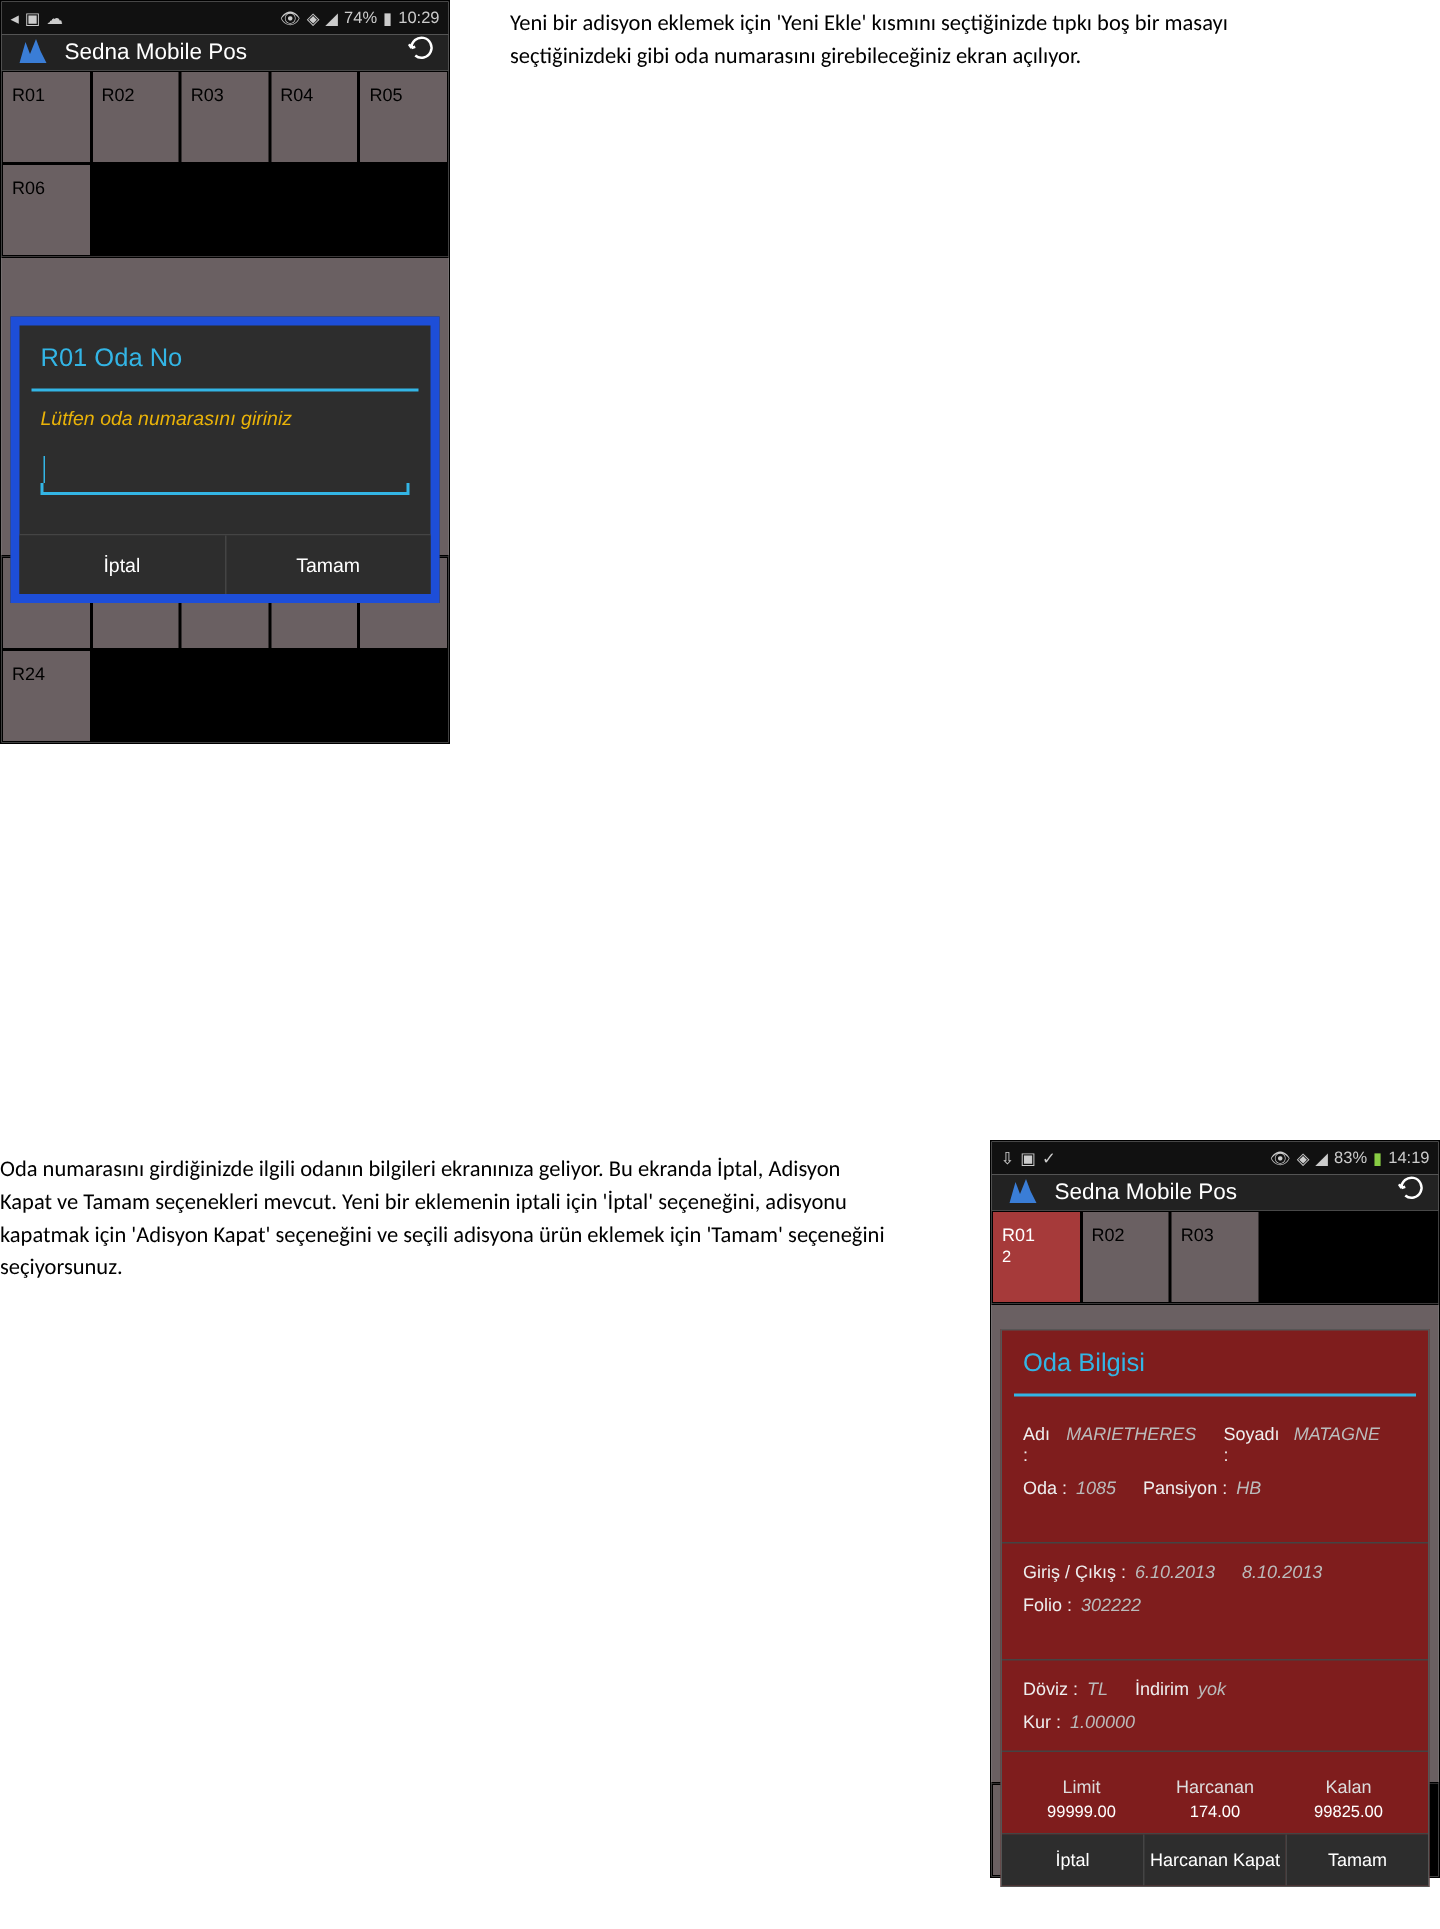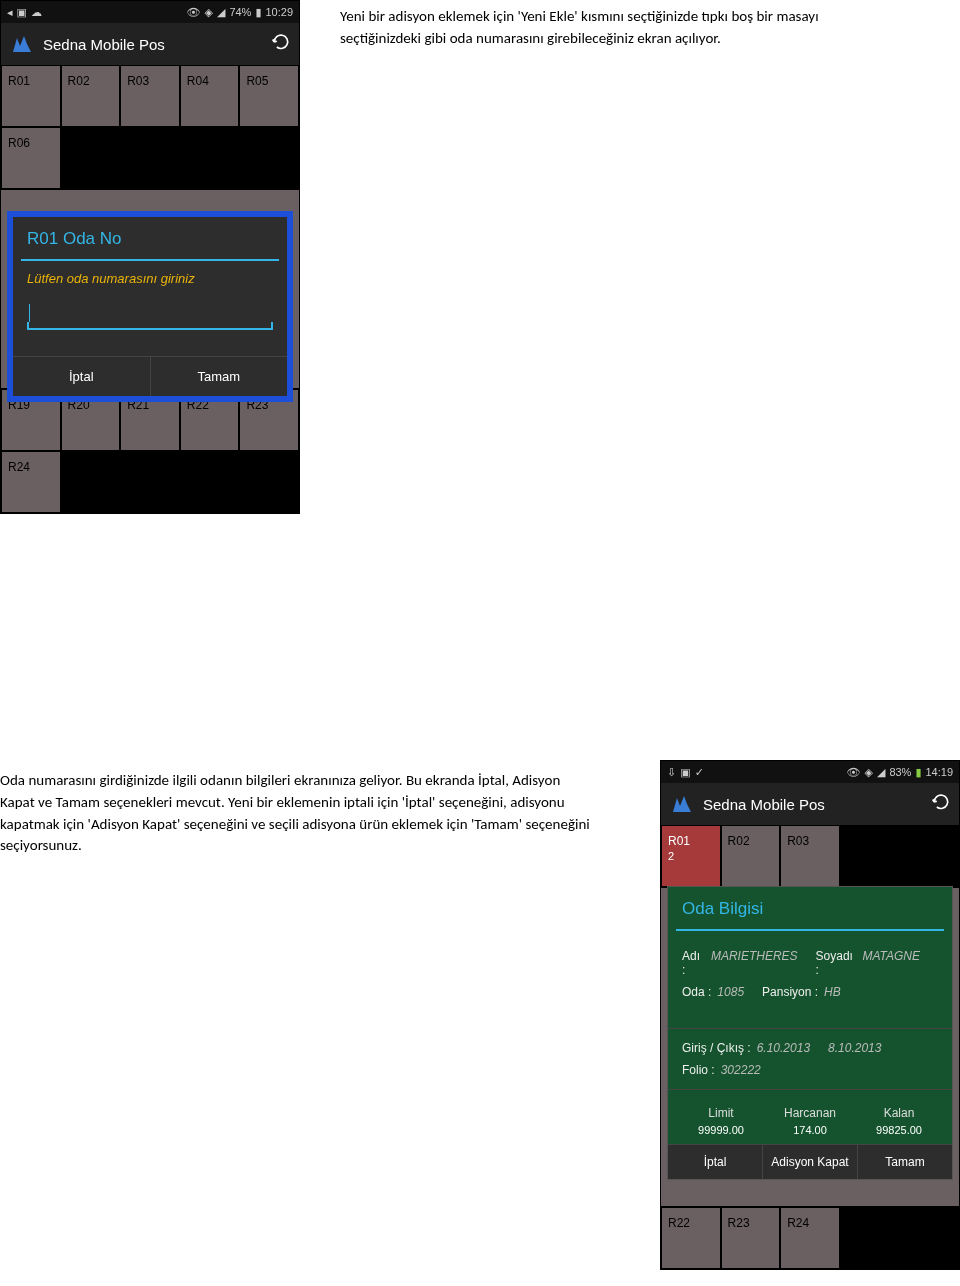--- a/index.html
+++ b/index.html
@@ -4,21 +4,21 @@
   <style>
     * { margin: 0; padding: 0; box-sizing: border-box; }
     body { font-family: Arial, sans-serif; background: #fff; width: 960px; height: 1286px; position: relative; }
     
     
     .status-bar { background: #111; color: #ccc; height: 22px; display: flex; align-items: center; justify-content: space-between; padding: 0 6px; font-size: 11px; }
     .status-left, .status-right { display: flex; align-items: center; gap: 4px; }
     .status-icon { font-size: 11px; }
     
     
-    .app-header { background: #222; color: #fff; height: 42px; display: flex; align-items: center; padding: 0 8px; justify-content: space-between; }
+    .app-header { background: #222; color: #fff; height: 24px; display: flex; align-items: flex-end; padding: 0 8px; justify-content: space-between; }
     .app-title-group { display: flex; align-items: center; gap: 8px; }
     .app-logo { width: 26px; height: 26px; display: flex; align-items: center; justify-content: center; }
     .app-title { font-size: 15px; color: #fff; }
     .refresh-icon { stroke: #fff; }
     
     
     .room-grid { display: grid; grid-template-columns: repeat(5, 1fr); gap: 2px; background: #000; padding: 1px; }
     .room-cell { background: #6a6062; color: #000; font-size: 12px; padding: 8px 6px; height: 60px; display: flex; align-items: flex-start; flex-direction: column; justify-content: flex-start; }
     .room-cell.red { background: #a63a3a; color: #fff; }
     .room-cell .room-count { font-size: 11px; margin-top: 2px; }
@@ -43,21 +43,21 @@
     
     
     .paragraph1 { position: absolute; left: 340px; top: 6px; width: 560px; font-size: 15px; line-height: 1.45; font-family: Calibri, Arial, sans-serif; }
     .paragraph2 { position: absolute; left: 0; top: 770px; width: 590px; font-size: 15px; line-height: 1.45; font-family: Calibri, Arial, sans-serif; }
     
     
     .screenshot2 { position: absolute; right: 0; top: 760px; width: 300px; border: 1px solid #000; }
     .screenshot2 .dialog-wrap { position: absolute; top: 125px; left: 6px; right: 6px; z-index: 10; }
     
     
-    .info-dialog { background: #14532d; border: 1px solid #555; }
+    .info-dialog { background: #7f1d1d; border: 1px solid #555; }
     .info-title { color: #33b5e5; font-size: 17px; padding: 12px 14px 10px; }
     .info-divider { height: 2px; background: #33b5e5; margin: 0 8px 14px; }
     .info-row { display: flex; color: #ddd; font-size: 12px; padding: 4px 14px; }
     .info-label { color: #eee; margin-right: 6px; }
     .info-value { color: #bbb; margin-right: 18px; font-style: italic; }
     .info-section { border-top: 1px solid #444; margin-top: 25px; padding-top: 8px; }
     .info-summary { display: flex; justify-content: space-around; color: #ddd; font-size: 12px; padding: 16px 10px 4px; border-top: 1px solid #444; margin-top: 8px; }
     .info-summary-col { text-align: center; }
     .info-summary-val { color: #fff; margin-top: 4px; font-size: 11px; }
     .info-buttons { display: flex; border-top: 1px solid #444; margin-top: 4px; }
@@ -200,34 +200,46 @@
         <div class="info-row">
           <span class="info-label">Giriş / Çıkış :</span>
           <span class="info-value">6.10.2013</span>
           <span class="info-value">8.10.2013</span>
         </div>
         <div class="info-row">
           <span class="info-label">Folio :</span>
           <span class="info-value">302222</span>
         </div>
       </div>
+      <div class="info-section">
+        <div class="info-row">
+          <span class="info-label">Döviz :</span>
+          <span class="info-value">TL</span>
+          <span class="info-label">İndirim</span>
+          <span class="info-value">yok</span>
+        </div>
+        <div class="info-row">
+          <span class="info-label">Kur :</span>
+          <span class="info-value">1.00000</span>
+        </div>
+      </div>
       <div class="info-summary">
         <div class="info-summary-col">
           <div>Limit</div>
           <div class="info-summary-val">99999.00</div>
         </div>
         <div class="info-summary-col">
           <div>Harcanan</div>
           <div class="info-summary-val">174.00</div>
         </div>
         <div class="info-summary-col">
           <div>Kalan</div>
           <div class="info-summary-val">99825.00</div>
         </div>
       </div>
       <div class="info-buttons">
         <div class="info-btn">İptal</div>
-        <div class="info-btn">Adisyon Kapat</div>
+        <div class="info-btn">Harcanan Kapat</div>
         <div class="info-btn">Tamam</div>
       </div>
     </div>
   </div>
 </div>
 
 </body></html>

